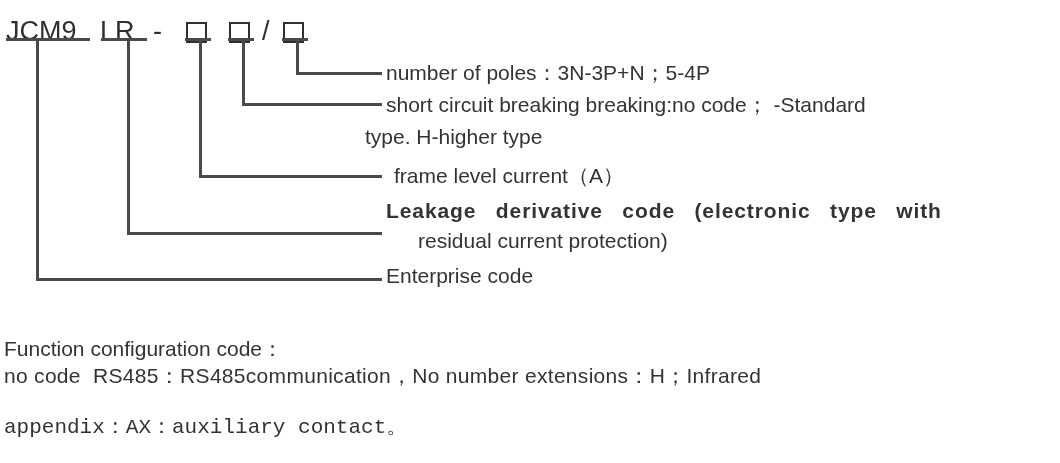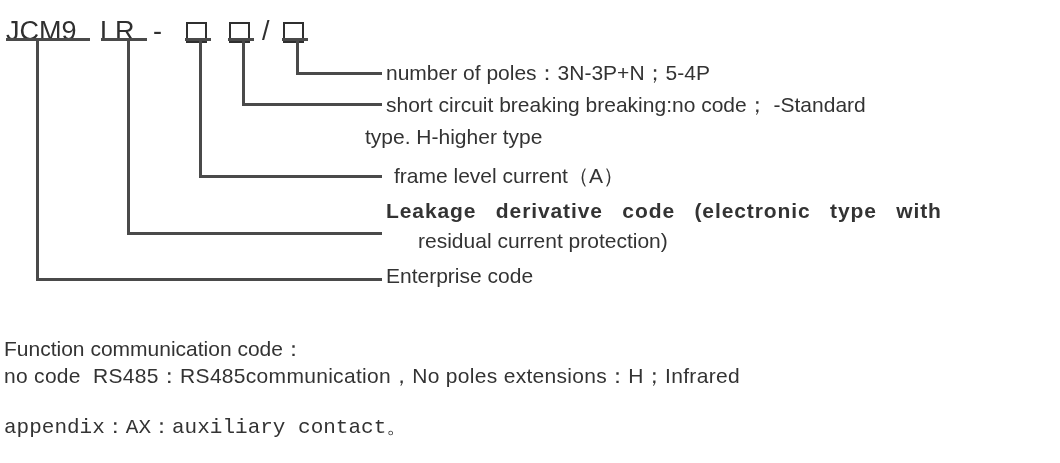--- a/index.html
+++ b/index.html
@@ -133,17 +133,17 @@
   <div class="desc" style="left:386px; top:92px;">short circuit breaking breaking:no code； -Standard</div>
   <div class="desc" style="left:365px; top:124px;">type. H-higher type</div>
 
   <div class="desc" style="left:394px; top:163px;">frame level current（A）</div>
 
   <div class="desc spread" style="left:386px; top:198px;">Leakage  derivative  code  (electronic  type  with</div>
   <div class="desc" style="left:386px; top:228px;margin-left:32px;">residual current protection)</div>
 
   <div class="desc" style="left:386px; top:263px;">Enterprise code</div>
 
-  <div class="note note-l1">Function communication code：</div>
-  <div class="note note-l2">no code  RS485：RS485communication，No poles extensions：H；Infrared</div>
+  <div class="note note-l1">Function configuration code：</div>
+  <div class="note note-l2">no code  RS485：RS485communication，No number extensions：H；Infrared</div>
   <div class="note note-l4">appendix：AX：auxiliary contact。</div>
 
 </div>
 
 </body></html>

